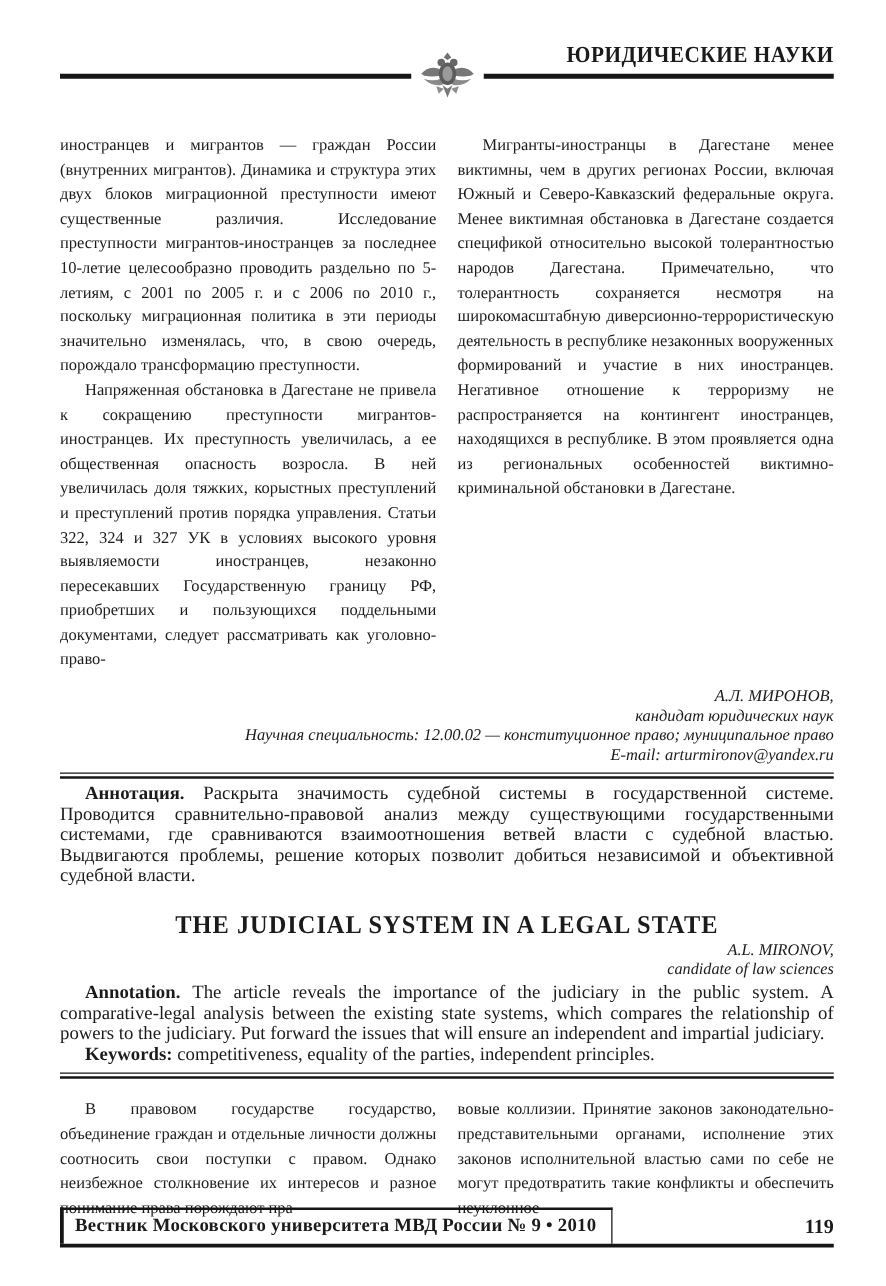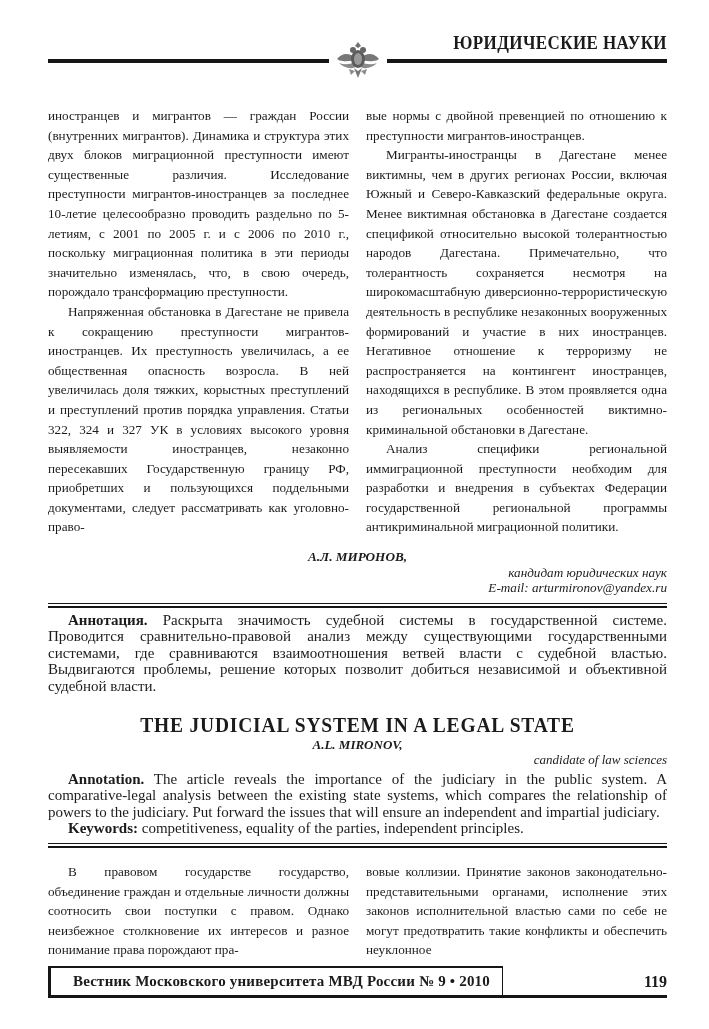--- a/index.html
+++ b/index.html
@@ -24,21 +24,21 @@
   
   .columns { display: flex; gap: 17px; margin-top: 27px; }
   .col { flex: 1; font-size: 13.2px; line-height: 19.6px; text-align: justify; }
   .col p.indent { text-indent: 20px; }
 
   
   .title-ru { margin-top: 24px; text-align: center; font-weight: bold;
               font-size: 26px; line-height: 32px; letter-spacing: 1px; }
   .author-block { margin-top: 12px; text-align: right; font-size: 13.2px;
                   font-style: italic; line-height: 15.5px; }
-  .author-name { font-weight: bold; text-align: center; }
+  .author-name { font-weight: normal; }
 
   .double-rule { border-top: 1.5px solid #161616; border-bottom: 2.5px solid #161616;
                  height: 5px; }
   .rule-top { margin-top: 7px; }
   .rule-bottom { margin-top: 6px; }
 
   
   .annot { font-size: 15px; line-height: 16.6px; text-align: justify; margin-top: 4px; }
   .annot p { text-indent: 20px; }
   .annot .lbl { font-weight: bold; }
@@ -47,21 +47,21 @@
               font-size: 19.5px; letter-spacing: 0.8px; transform: scaleY(1.05); }
   .author-block-en { text-align: right; font-size: 13px;
                      font-style: italic; line-height: 15px; }
 
   
   .footer { position: absolute; left: 48px; right: 42px; bottom: 31px;
             border-bottom: 3px solid #161616; display: flex;
             justify-content: space-between; align-items: stretch; }
   .journal-box { border-top: 2px solid #161616; border-left: 3.5px solid #161616;
                  border-right: 1.5px solid #161616;
-                 padding: 5px 12px 5px 22px; font-weight: bold; font-size: 15px;
+                 padding: 5px 12px 5px 9px; font-weight: bold; font-size: 15px;
                  letter-spacing: 0.2px; transform-origin: left bottom; }
   .page-num { font-weight: bold; font-size: 16px; align-self: flex-end; padding-bottom: 4px; }
 </style>
 </head>
 <body>
 
 <div class="page">
 
   <div class="rubric">ЮРИДИЧЕСКИЕ НАУКИ</div>
   <div class="header-rule">
@@ -85,30 +85,29 @@
     </div>
     <div class="line"></div>
   </div>
 
   <div class="columns">
     <div class="col">
         <p>иностранцев и мигрантов — граждан России (внутренних мигрантов). Динамика и структура этих двух блоков миграционной преступности имеют существенные различия. Исследование преступности мигрантов-иностранцев за последнее 10-летие целесообразно проводить раздельно по 5-летиям, с 2001 по 2005 г. и с 2006 по 2010 г., поскольку миграционная политика в эти периоды значительно изменялась, что, в свою очередь, порождало трансформацию преступности.</p>
         <p class="indent">Напряженная обстановка в Дагестане не привела к сокращению преступности мигрантов-иностранцев. Их преступность увеличилась, а ее общественная опасность возросла. В ней увеличилась доля тяжких, корыстных преступлений и преступлений против порядка управления. Статьи 322, 324 и 327 УК в условиях высокого уровня выявляемости иностранцев, незаконно пересекавших Государственную границу РФ, приобретших и пользующихся поддельными документами, следует рассматривать как уголовно-право-</p>
       </div>
     <div class="col">
-        <p>вые нормы с двойной превенцией по отношению к преступности мигрантов-иностранцев.</p>
         <p class="indent">Мигранты-иностранцы в Дагестане менее виктимны, чем в других регионах России, включая Южный и Северо-Кавказский федеральные округа. Менее виктимная обстановка в Дагестане создается спецификой относительно высокой толерантностью народов Дагестана. Примечательно, что толерантность сохраняется несмотря на широкомасштабную диверсионно-террористическую деятельность в республике незаконных вооруженных формирований и участие в них иностранцев. Негативное отношение к терроризму не распространяется на контингент иностранцев, находящихся в республике. В этом проявляется одна из региональных особенностей виктимно-криминальной обстановки в Дагестане.</p>
-        <p class="indent">Анализ специфики региональной иммиграционной преступности необходим для разработки и внедрения в субъектах Федерации государственной региональной программы антикриминальной миграционной политики.</p>
       </div>
   </div>
 
 
   <div class="author-block">
     <div class="author-name">А.Л. МИРОНОВ,</div>
     <div>кандидат юридических наук</div>
+    <div>Научная специальность: 12.00.02 — конституционное право; муниципальное право</div>
     <div>E-mail: arturmironov@yandex.ru</div>
   </div>
 
   <div class="double-rule rule-top"></div>
 
   <div class="annot">
     <p><span class="lbl">Аннотация.</span><span> Раскрыта значимость судебной системы в государственной системе. Проводится сравнительно-правовой анализ между существующими государственными системами, где сравниваются взаимоотношения ветвей власти с судебной властью. Выдвигаются проблемы, решение которых позволит добиться независимой и объективной судебной власти.</span></p>
   </div>
 
   <div class="title-en">THE JUDICIAL SYSTEM IN A LEGAL STATE</div>

